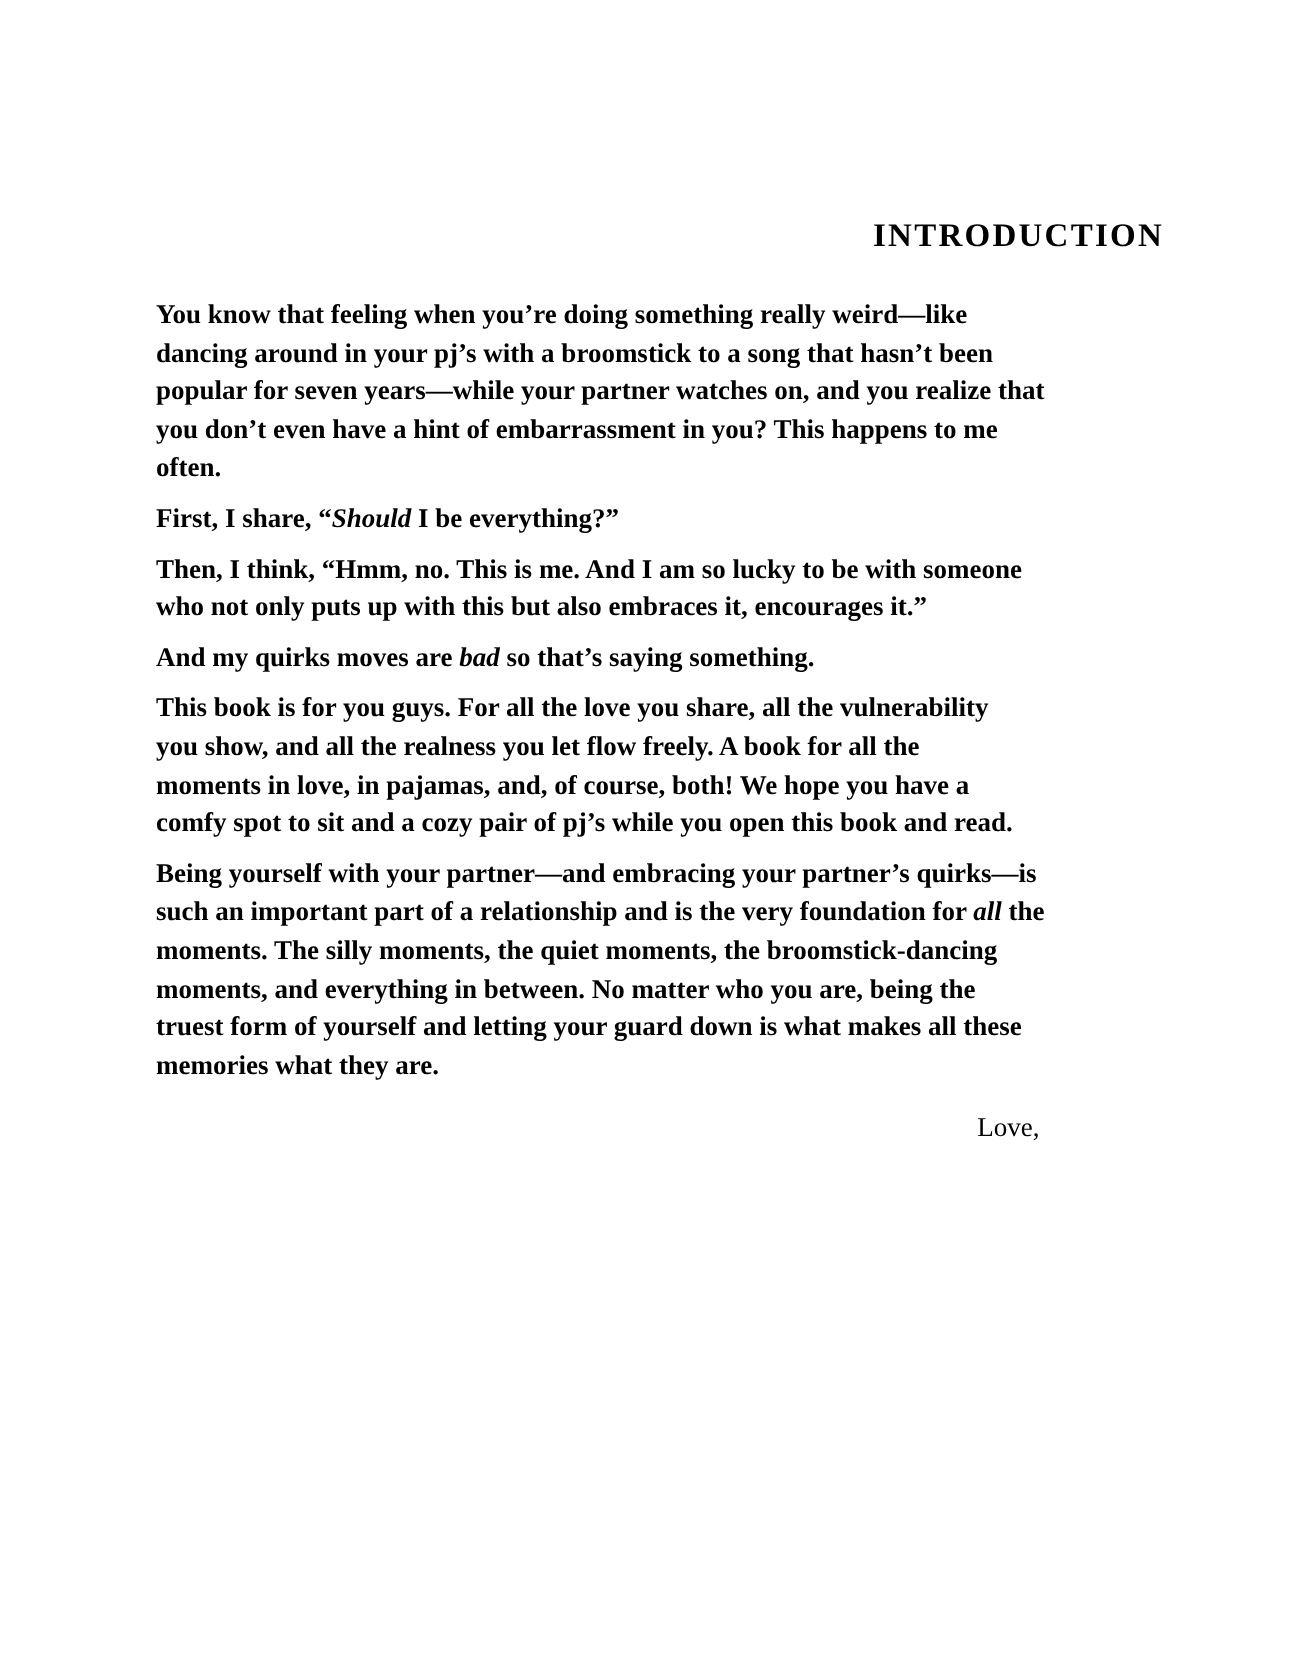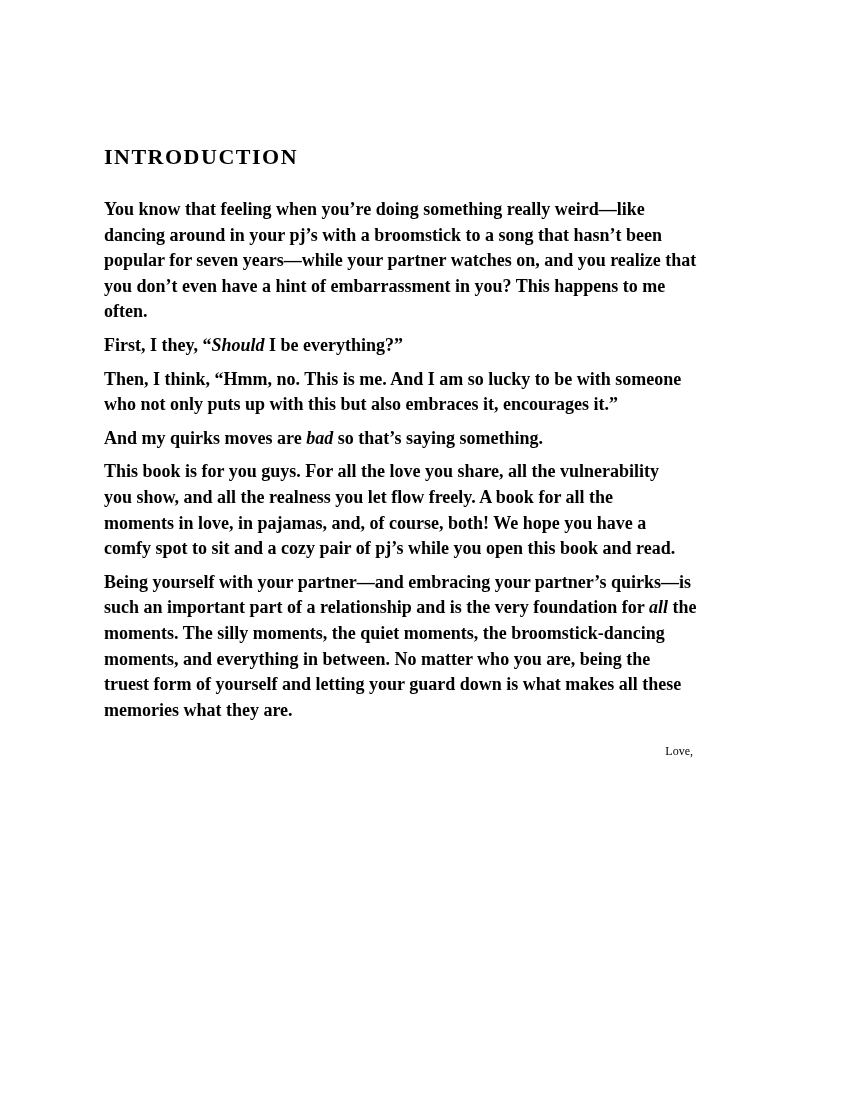--- a/index.html
+++ b/index.html
@@ -15,58 +15,58 @@
     font-family: "Liberation Serif", "DejaVu Serif", serif;
     color: #000000;
   }
   .page {
     padding-top: 146px;
     padding-left: 104px;
     width: 672px;
   }
   .title {
     margin: 0 0 29px 0;
-    text-align: left;
+    text-align: right;
     font-size: 22px;
     line-height: 22px;
     font-weight: bold;
     letter-spacing: 1.5px;
     color: #000000;
   }
   .content p.para {
     margin: 0 0 8px 0;
     font-size: 18px;
     line-height: 25.6px;
     white-space: pre-line; 
     font-weight: bold;
   }
   .content p.para i {
     font-style: italic;
   }
   .signoff {
     margin-top: 16px;
     text-align: right;
     padding-right: 83px;
-    font-size: 12px;
+    font-size: 18px;
     line-height: 25.6px;
   }
 </style>
 </head>
 <body>
 
 <div class="page">
   <h1 class="title">INTRODUCTION</h1>
 
   <div class="content">
       <p class="para"><span>You know that feeling when you’re doing something really weird—like
 dancing around in your pj’s with a broomstick to a song that hasn’t been
 popular for seven years—while your partner watches on, and you realize that
 you don’t even have a hint of embarrassment in you? This happens to me
 often.</span></p>
-      <p class="para"><span>First, I they, “</span><i>Should</i><span> I be everything?”</span></p>
+      <p class="para"><span>First, I share, “</span><i>Should</i><span> I be everything?”</span></p>
       <p class="para"><span>Then, I think, “Hmm, no. This is me. And I am so lucky to be with someone
 who not only puts up with this but also embraces it, encourages it.”</span></p>
       <p class="para"><span>And my quirks moves are </span><i>bad</i><span> so that’s saying something.</span></p>
       <p class="para"><span>This book is for you guys. For all the love you share, all the vulnerability
 you show, and all the realness you let flow freely. A book for all the
 moments in love, in pajamas, and, of course, both! We hope you have a
 comfy spot to sit and a cozy pair of pj’s while you open this book and read.</span></p>
       <p class="para"><span>Being yourself with your partner—and embracing your partner’s quirks—is
 such an important part of a relationship and is the very foundation for </span><i>all</i><span> the
 moments. The silly moments, the quiet moments, the broomstick-dancing

